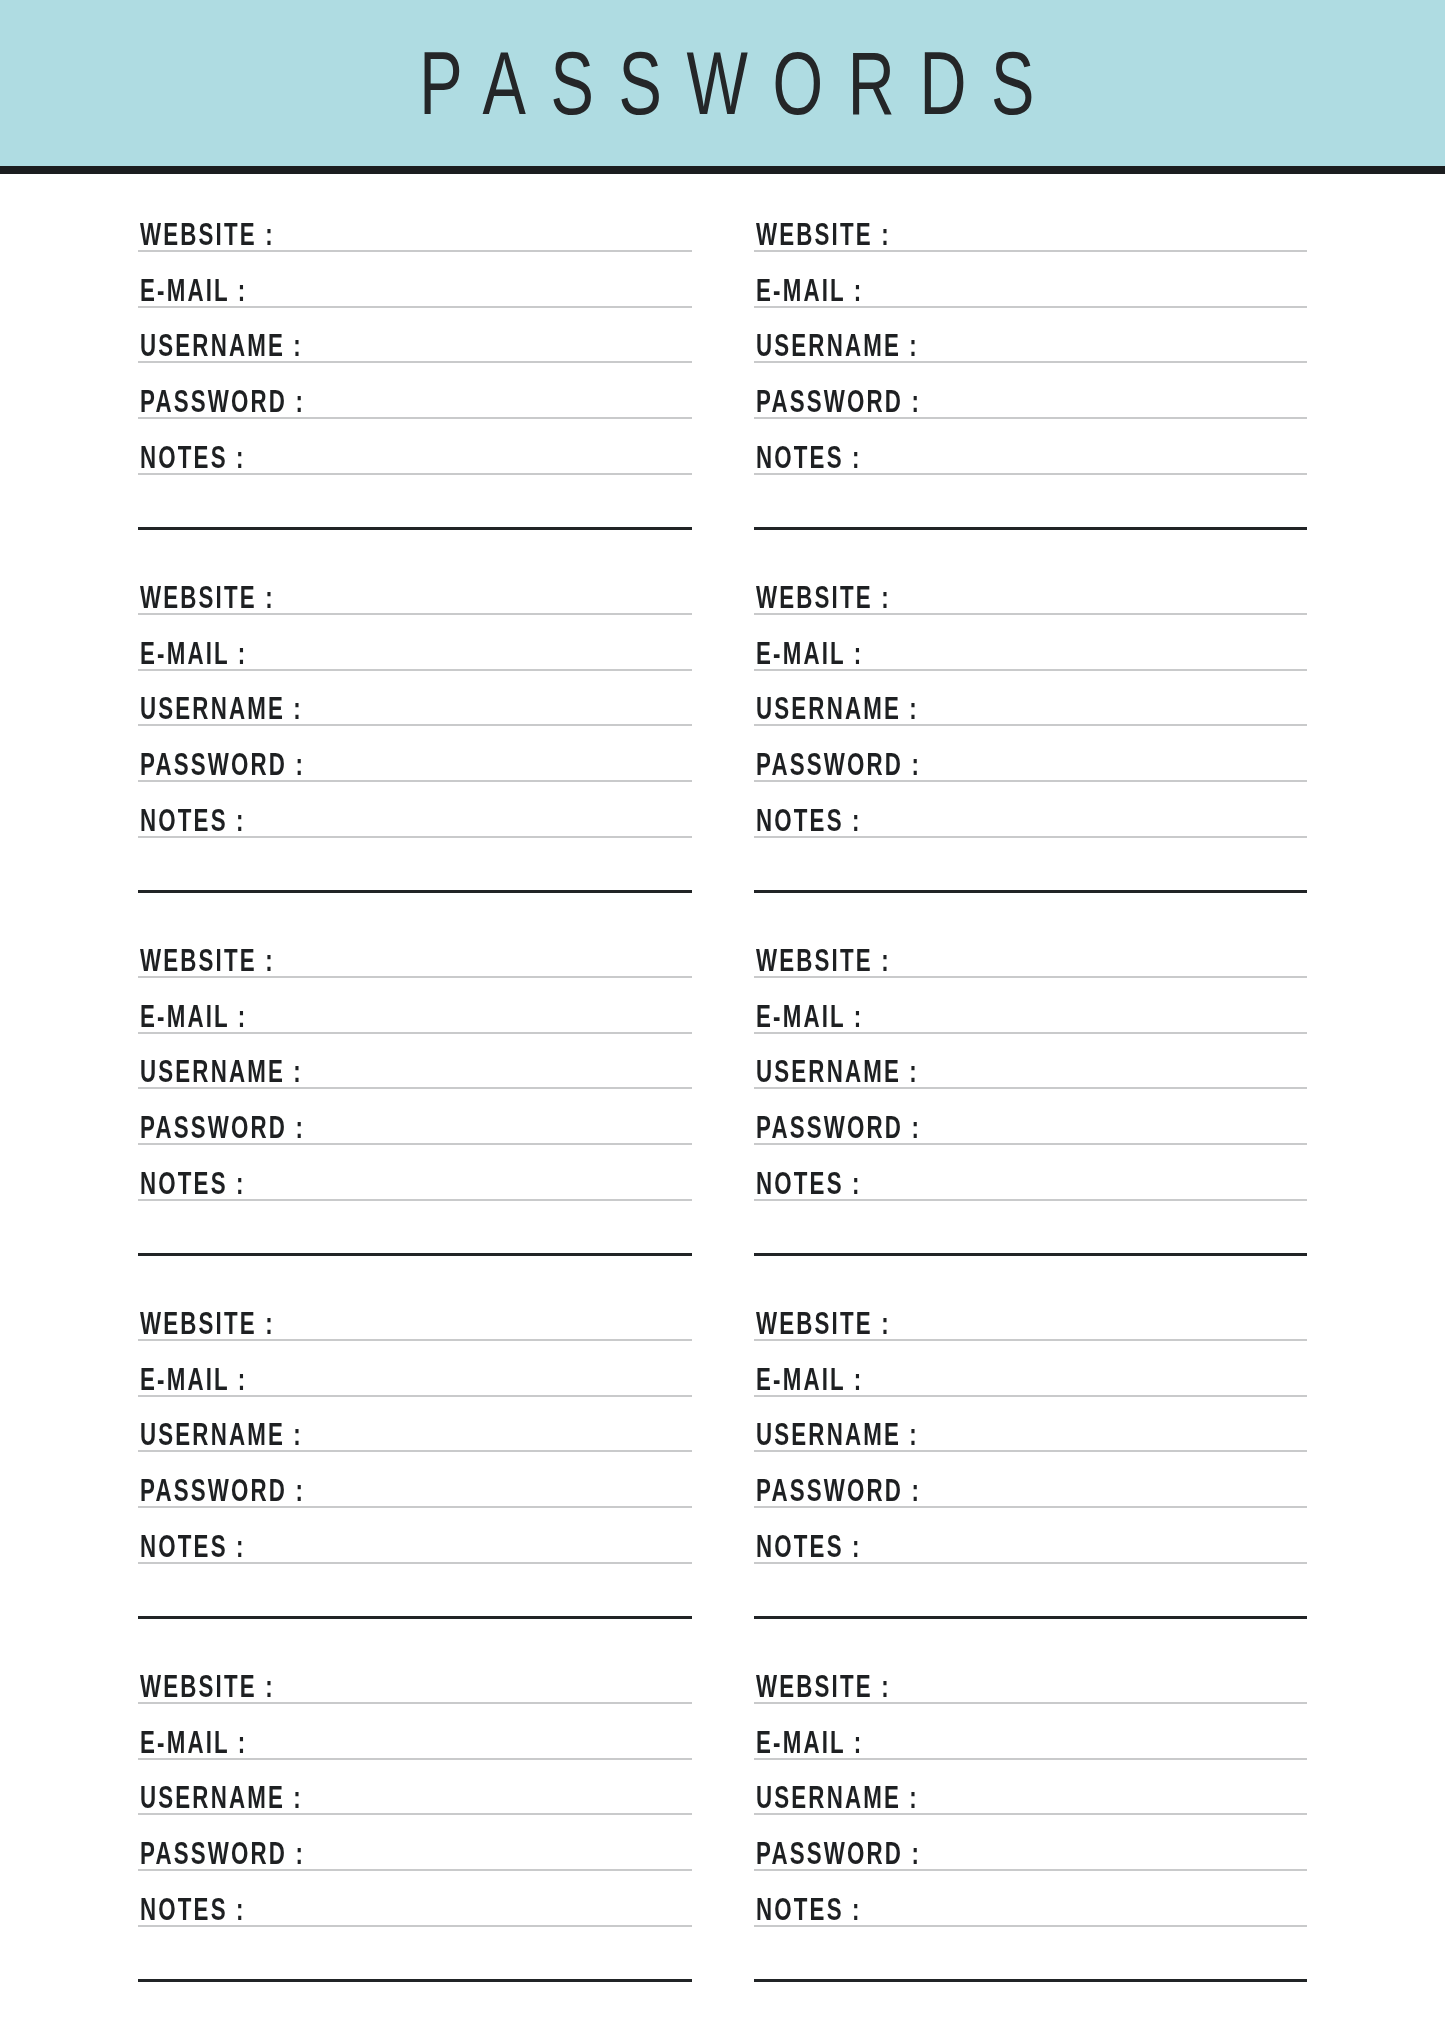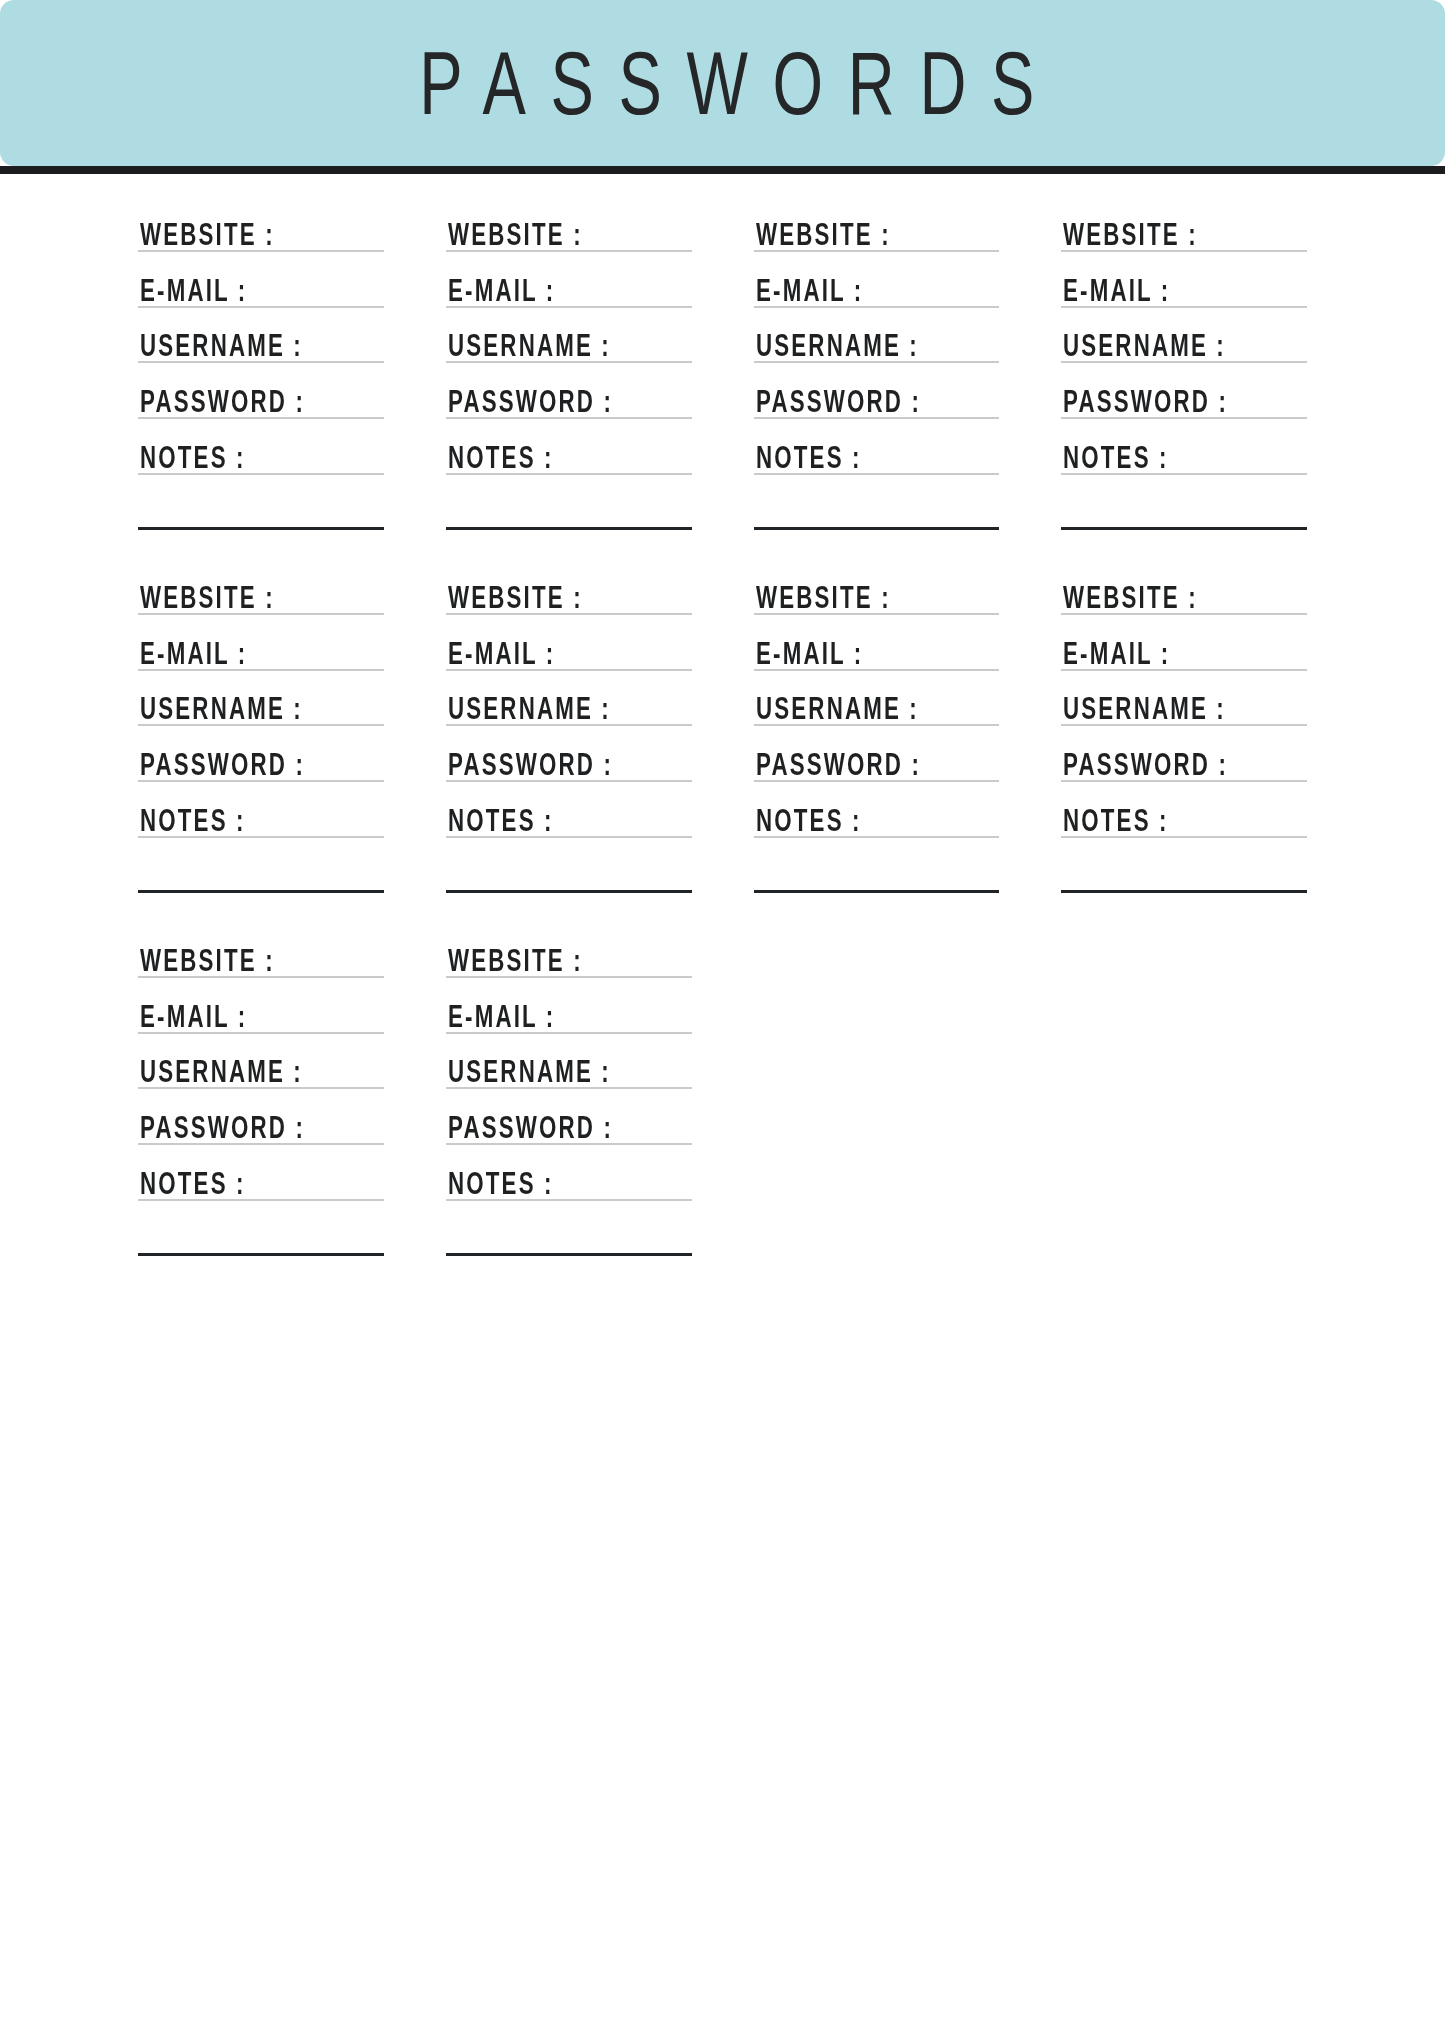--- a/index.html
+++ b/index.html
@@ -19,40 +19,40 @@
   .page{
     position:relative;
     width:1445px;height:2043px;
     background:var(--page-bg);
     overflow:hidden;
   }
   
   .header-band{
     height:166px;
     background:var(--header-bg);
-    display:flex;align-items:center;justify-content:center;border-radius:14px;
+    display:flex;align-items:center;justify-content:center;
   }
   .page-title{
     font-size:89px;
     font-weight:200;
     color:var(--title-text);
     letter-spacing:.38em;
     margin-right:-.38em;
     white-space:nowrap;
     transform:scaleX(.73);
   }
   .header-rule{
     height:8px;
     background:var(--header-rule);
   }
   
   .entries{
     margin:46px 138px 0;
     display:grid;
-    grid-template-columns:1fr 1fr 1fr 1fr;
+    grid-template-columns:1fr 1fr;
     column-gap:62px;
     grid-auto-rows:363px;
   }
   .entry{position:relative;}
   .field{position:relative;height:55.7px;}
   .field-label{
     position:absolute;left:2px;top:-3px;
     font-size:31px;line-height:36px;font-weight:bold;
     letter-spacing:3px;
     color:var(--label-text);

